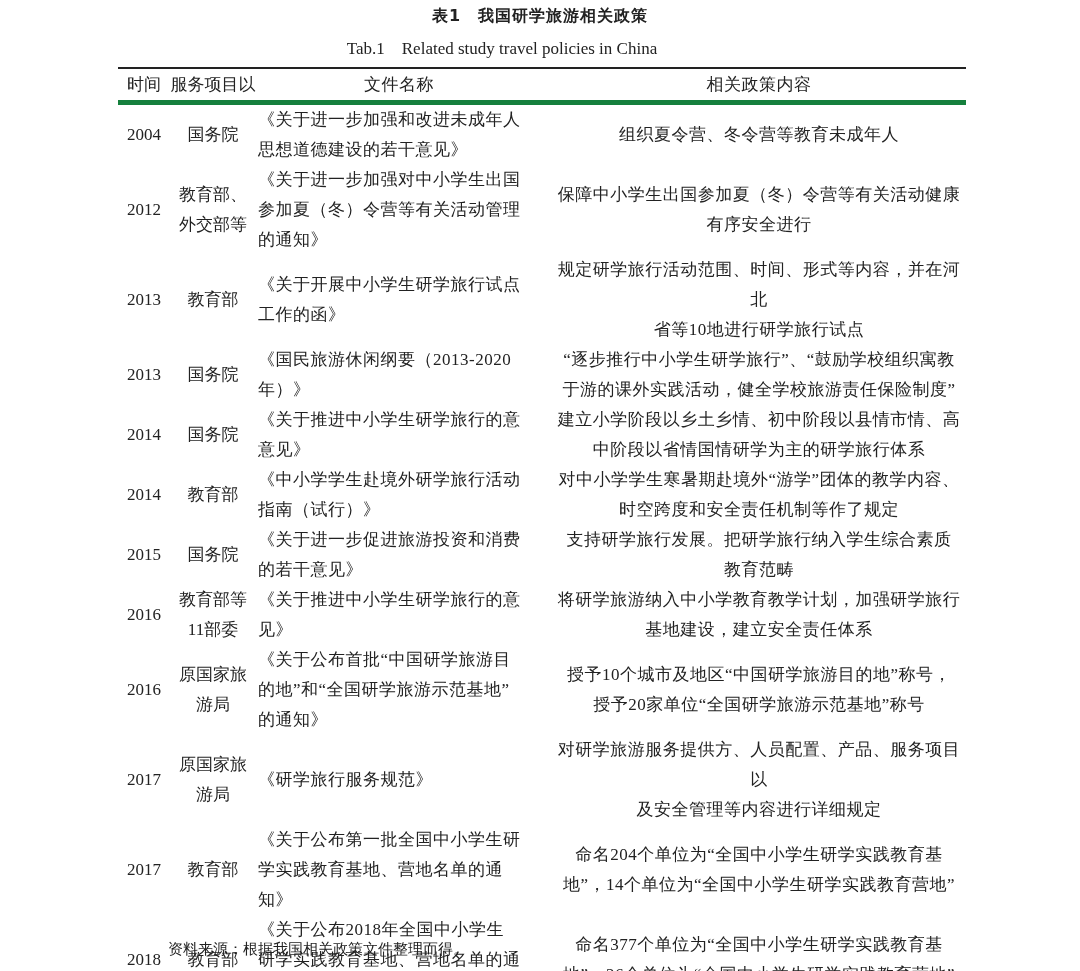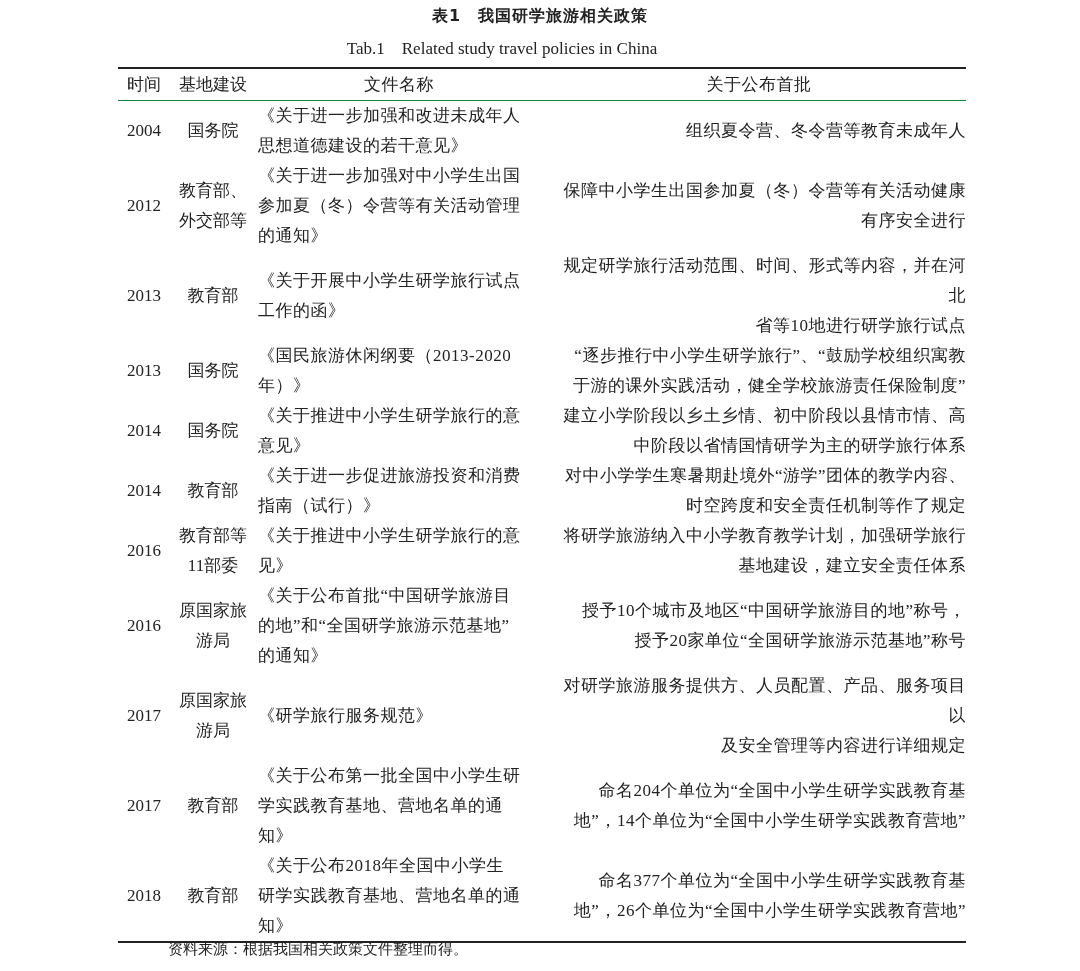--- a/index.html
+++ b/index.html
@@ -18,51 +18,51 @@
     font-family: "Liberation Serif", serif; font-size: 17px;
   }
   table {
     position: absolute; top: 67px; left: 118px; width: 848px;
     border-collapse: collapse;
     border-top: 2px solid #222; border-bottom: 2px solid #222;
     font-family: "Liberation Serif", "DejaVu Serif", serif;
     font-size: 17px; line-height: 30px;
   }
   thead th {
-    font-weight: normal; border-bottom: 1px solid #15803d;
+    font-weight: normal; border-bottom: 5px solid #15803d;
     height: 31px; padding: 0; vertical-align: middle;
   }
   td { padding: 0; vertical-align: middle; }
   .c-year { width: 52px; text-align: center; }
   .c-unit { width: 86px; text-align: center; }
   .c-doc  { width: 282px; text-align: left; padding-left: 2px; letter-spacing: 0.5px; }
-  .c-content { text-align: right; padding-left: 12px; letter-spacing: 0.5px; }
+  .c-content { text-align: center; padding-left: 12px; letter-spacing: 0.5px; }
   th.c-doc { text-align: center; }
   th.c-content { text-align: center; }
   tbody tr.r2 td { height: 60px; }
   tbody tr.r3 td { height: 90px; }
   .doc-text, .content-text, .unit-text { white-space: pre-line; }
   .source {
     position: absolute; top: 940px; left: 168px;
     font-family: "Liberation Serif", "DejaVu Serif", serif; font-size: 15px;
   }
 </style>
 </head>
 <body>
 
 <div class="title-cn">表1　我国研学旅游相关政策</div>
 <div class="title-en">Tab.1　Related study travel policies in China</div>
 
 <table>
   <thead>
     <tr>
       <th class="c-year">时间</th>
-      <th class="c-unit">基地建设</th>
+      <th class="c-unit">服务项目以</th>
       <th class="c-doc">文件名称</th>
-      <th class="c-content">关于公布首批</th>
+      <th class="c-content">相关政策内容</th>
     </tr>
   </thead>
   <tbody>
     <tr class="r2">
       <td class="c-year">2004</td>
       <td class="c-unit unit-text">国务院</td>
       <td class="c-doc doc-text">《关于进一步加强和改进未成年人
 思想道德建设的若干意见》</td>
       <td class="c-content content-text">组织夏令营、冬令营等教育未成年人</td>
     </tr>
@@ -96,24 +96,32 @@
       <td class="c-year">2014</td>
       <td class="c-unit unit-text">国务院</td>
       <td class="c-doc doc-text">《关于推进中小学生研学旅行的意
 意见》</td>
       <td class="c-content content-text">建立小学阶段以乡土乡情、初中阶段以县情市情、高
 中阶段以省情国情研学为主的研学旅行体系</td>
     </tr>
     <tr class="r2">
       <td class="c-year">2014</td>
       <td class="c-unit unit-text">教育部</td>
-      <td class="c-doc doc-text">《关于进一步促进旅游投资和消费
+      <td class="c-doc doc-text">《中小学学生赴境外研学旅行活动
 指南（试行）》</td>
       <td class="c-content content-text">对中小学学生寒暑期赴境外“游学”团体的教学内容、
 时空跨度和安全责任机制等作了规定</td>
+    </tr>
+    <tr class="r2">
+      <td class="c-year">2015</td>
+      <td class="c-unit unit-text">国务院</td>
+      <td class="c-doc doc-text">《关于进一步促进旅游投资和消费
+的若干意见》</td>
+      <td class="c-content content-text">支持研学旅行发展。把研学旅行纳入学生综合素质
+教育范畴</td>
     </tr>
     <tr class="r2">
       <td class="c-year">2016</td>
       <td class="c-unit unit-text">教育部等
 11部委</td>
       <td class="c-doc doc-text">《关于推进中小学生研学旅行的意
 见》</td>
       <td class="c-content content-text">将研学旅游纳入中小学教育教学计划，加强研学旅行
 基地建设，建立安全责任体系</td>
     </tr>

